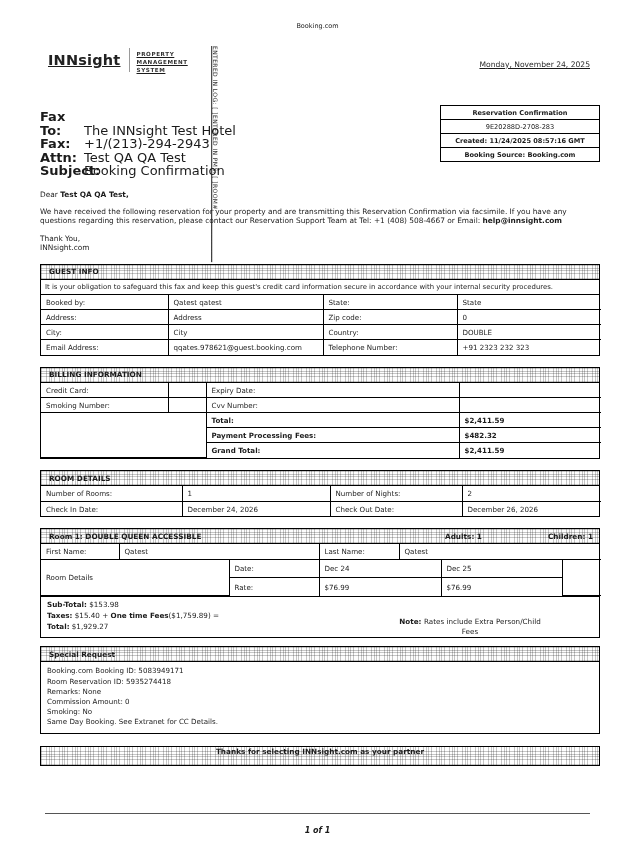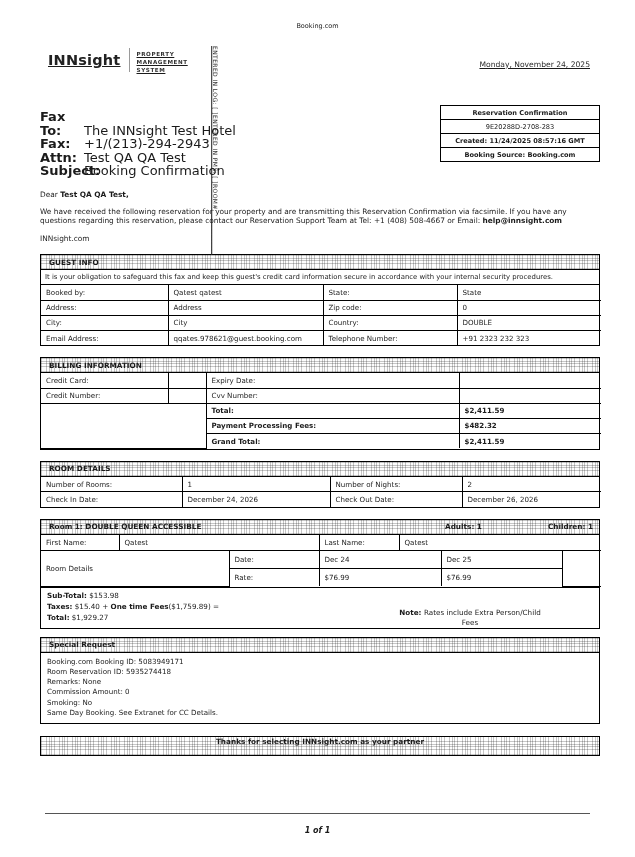--- a/index.html
+++ b/index.html
@@ -122,20 +122,21 @@
             <td class="cb-bold"><span>Booking Source: </span><span>Booking.com</span></td>
           </tr>
     </tbody>
       </table>
   </div>
 
   <div class="letter">
     <div class="salutation"><span>Dear </span><b>Test QA QA Test,</b></div>
     <div class="letter-body"><span>We have received the following reservation for your property and are transmitting this Reservation Confirmation via facsimile. If you have any questions regarding this reservation, please contact our Reservation Support Team at Tel: +1 (408) 508-4667 or Email: </span><b>help@innsight.com</b></div>
     <div class="closing">
+      <div>Thank You,</div>
       <div>INNsight.com</div>
     </div>
   </div>
 
   <div class="section">
     <div class="bar">
         <span>GUEST INFO</span>
       </div>
     <div class="notice">It is your obligation to safeguard this fax and keep this guest's credit card information secure in accordance with your internal security procedures.</div>
     <table class="grid">
@@ -186,21 +187,21 @@
           <col style="width:142px">
         </colgroup>
       <tbody>
           <tr style="height:13px;">
         <td>Credit Card:</td>
         <td></td>
         <td>Expiry Date:</td>
         <td></td>
       </tr>
       <tr style="height:13px;">
-        <td>Credit Number:</td>
+        <td>Smoking Number:</td>
         <td></td>
         <td>Cvv Number:</td>
         <td></td>
       </tr>
       <tr>
         <td rowspan="3" colspan="2"></td>
         <td class="b">Total:</td>
         <td class="b">$2,411.59</td>
       </tr>
       <tr>

